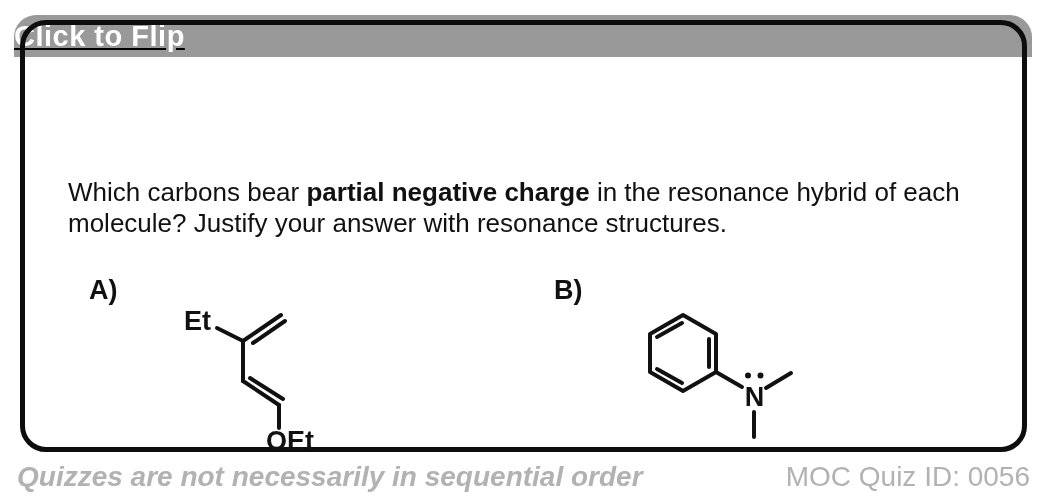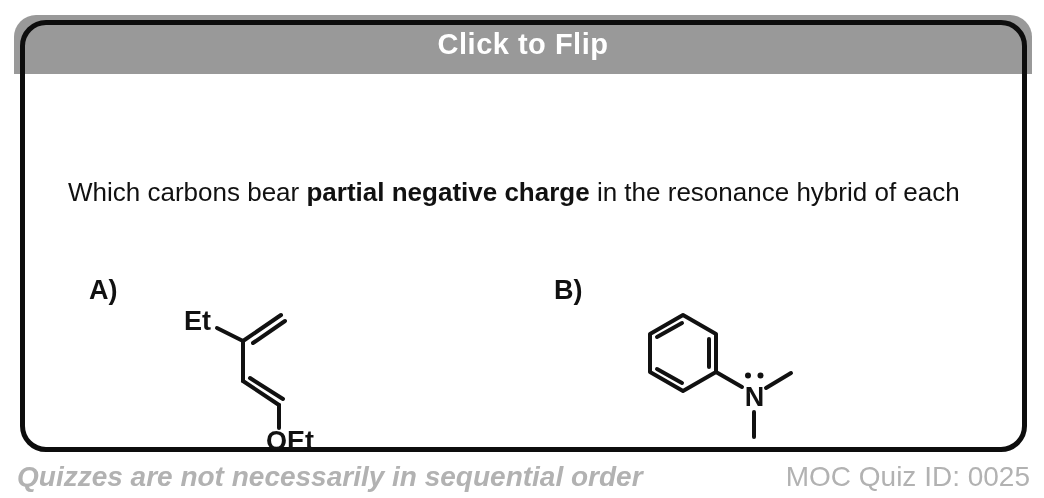--- a/index.html
+++ b/index.html
@@ -7,25 +7,26 @@
     --card-border:#0d0d0d;
     --ink:#111111;
     --muted:#b2b2b2;
   }
   *{margin:0;padding:0;box-sizing:border-box;}
   body{background:#ffffff;font-family:"Liberation Sans","DejaVu Sans",sans-serif;}
   .stage{position:relative;width:1044px;height:498px;background:#ffffff;overflow:hidden;}
 
   
   .header-band{
-    position:absolute;left:14px;top:15px;width:1018px;height:59px;
+    position:absolute;left:14px;top:15px;width:1018px;height:42px;
     background:var(--header-bg);
     border-radius:22px 22px 0 0;
-    display:flex;align-items:center;justify-content:center;
+    display:flex;align-items:center;
     cursor:pointer;
+    text-decoration:underline;
   }
   .header-band .flip-label{
     color:#ffffff;font-size:29px;font-weight:600;letter-spacing:.5px;
   }
 
   
   .card{
     position:absolute;left:20px;top:20px;width:1007px;height:432px;
     border:5px solid var(--card-border);
     border-radius:26px;
@@ -71,20 +72,21 @@
 <div class="stage">
 
   <div class="header-band" role="button">
     <span class="flip-label">Click to Flip</span>
   </div>
 
   <div class="card">
 
     <div class="question">
       <div><span>Which carbons bear </span><b>partial negative charge</b><span> in the resonance hybrid of each</span></div>
+      <div>molecule? Justify your answer with resonance structures.</div>
     </div>
 
     <div class="mol-label a">A)</div>
     <div class="mol-label b">B)</div>
 
     <svg class="mol-svg a" viewBox="150 275 155 160" aria-hidden="true">
       <g>
         <line x1="192" y1="303" x2="218" y2="316"></line>
         <line x1="218" y1="316" x2="256" y2="290"></line>
         <line x1="228" y1="318" x2="260" y2="296"></line>
@@ -112,15 +114,15 @@
         <g>
           <circle cx="723" cy="350.5" r="3"></circle>
           <circle cx="735.5" cy="350.5" r="3"></circle>
         </g>
       </g>
     </svg>
 
   </div>
 
   <div class="footer-note">Quizzes are not necessarily in sequential order</div>
-  <div class="footer-id">MOC Quiz ID: 0025</div>
+  <div class="footer-id">MOC Quiz ID: 0056</div>
 
 </div>
 
 </body></html>

